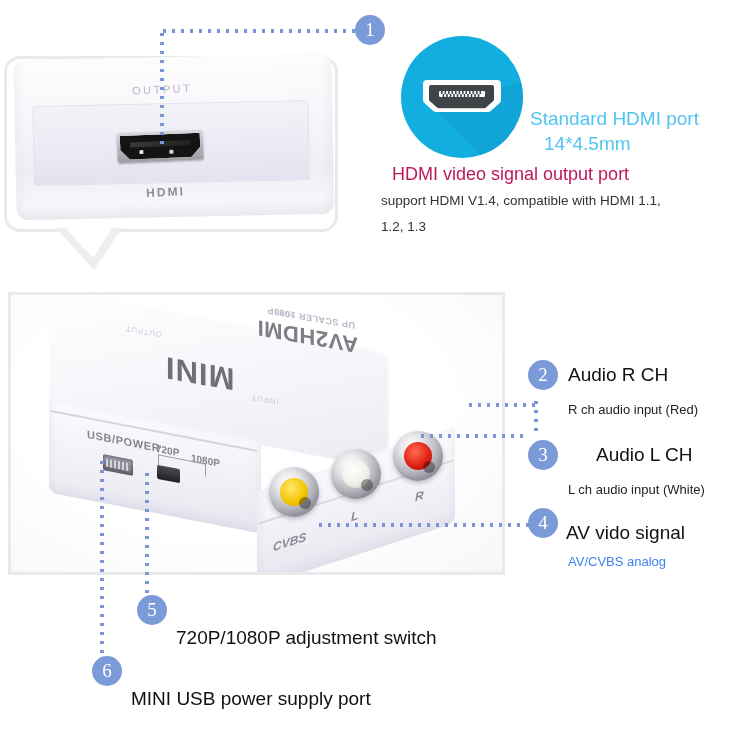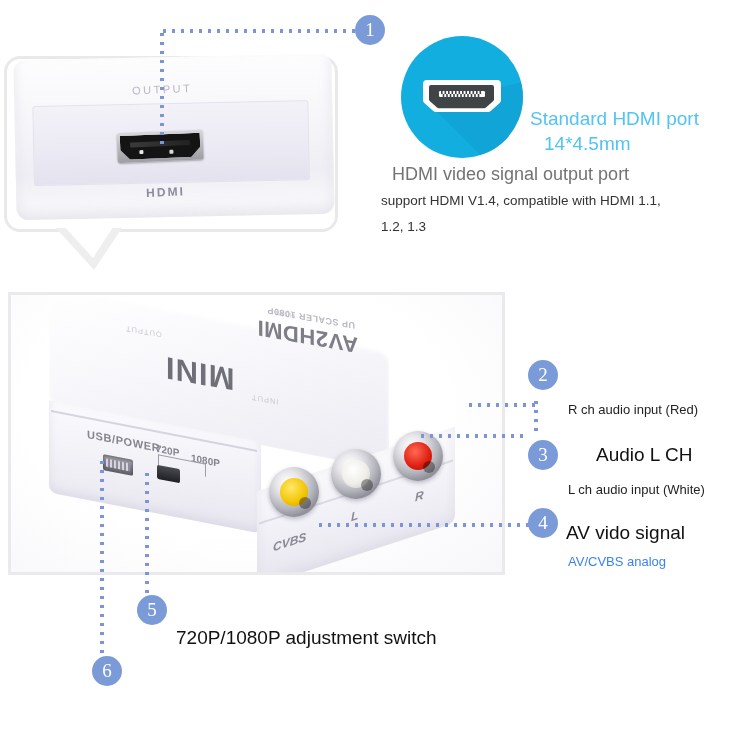--- a/index.html
+++ b/index.html
@@ -106,21 +106,21 @@
   }
   .icon-title{
     position:absolute;left:530px;top:58px;width:215px;
     color:#51c4f1;font-size:19px;line-height:25px;font-weight:400;margin-top:48px;
   }
   .icon-title .l2{display:block;padding-left:14px;}
 
   
   .h1line{
     position:absolute;left:392px;top:162px;width:350px;
-    color:#737373;font-size:18px;line-height:24px;
+    color:#be185d;font-size:18px;line-height:24px;
   }
   .sub1{
     position:absolute;left:381px;top:188px;width:362px;
     color:#333333;font-size:13.5px;line-height:26px;
   }
 
   
   .photo-frame{
     position:absolute;left:8px;top:292px;width:497px;height:283px;
     border:3px solid #eaeaec;background:#ffffff;box-sizing:border-box;
@@ -371,32 +371,34 @@
   <div class="dot-v" style="left:534px;top:398px;height:38px;"></div>
 
   <div class="dot-h" style="left:418px;top:434px;width:110px;"></div>
 
   <div class="dot-h" style="left:316px;top:523px;width:214px;"></div>
 
   <div class="badge" style="left:528px;top:360px;">2</div>
   <div class="badge" style="left:528px;top:440px;">3</div>
   <div class="badge" style="left:528px;top:508px;">4</div>
 
+  <div class="co-title" style="left:568px;top:363px;">Audio R CH</div>
   <div class="co-sub" style="left:568px;top:400px;">R ch audio input (Red)</div>
 
   <div class="co-title" style="left:568px;top:443px;margin-left:28px;">Audio L CH</div>
   <div class="co-sub" style="left:568px;top:480px;">L ch audio input (White)</div>
 
   <div class="co-title" style="left:566px;top:521px;">AV vido signal</div>
   <div class="co-sub2" style="left:568px;top:551px;width:175px;">
     <div>AV/CVBS analog</div>
   </div>
 
   <div class="dot-v" style="left:145px;top:470px;height:128px;"></div>
 
   <div class="dot-v" style="left:100px;top:458px;height:200px;"></div>
 
   <div class="badge" style="left:137px;top:595px;">5</div>
   <div class="bt-title" style="left:176px;top:598px;">720P/1080P adjustment switch</div>
 
   <div class="badge" style="left:92px;top:656px;">6</div>
+  <div class="bt-title" style="left:131px;top:659px;">MINI USB power supply port</div>
 
 </div>
 
 </body></html>

